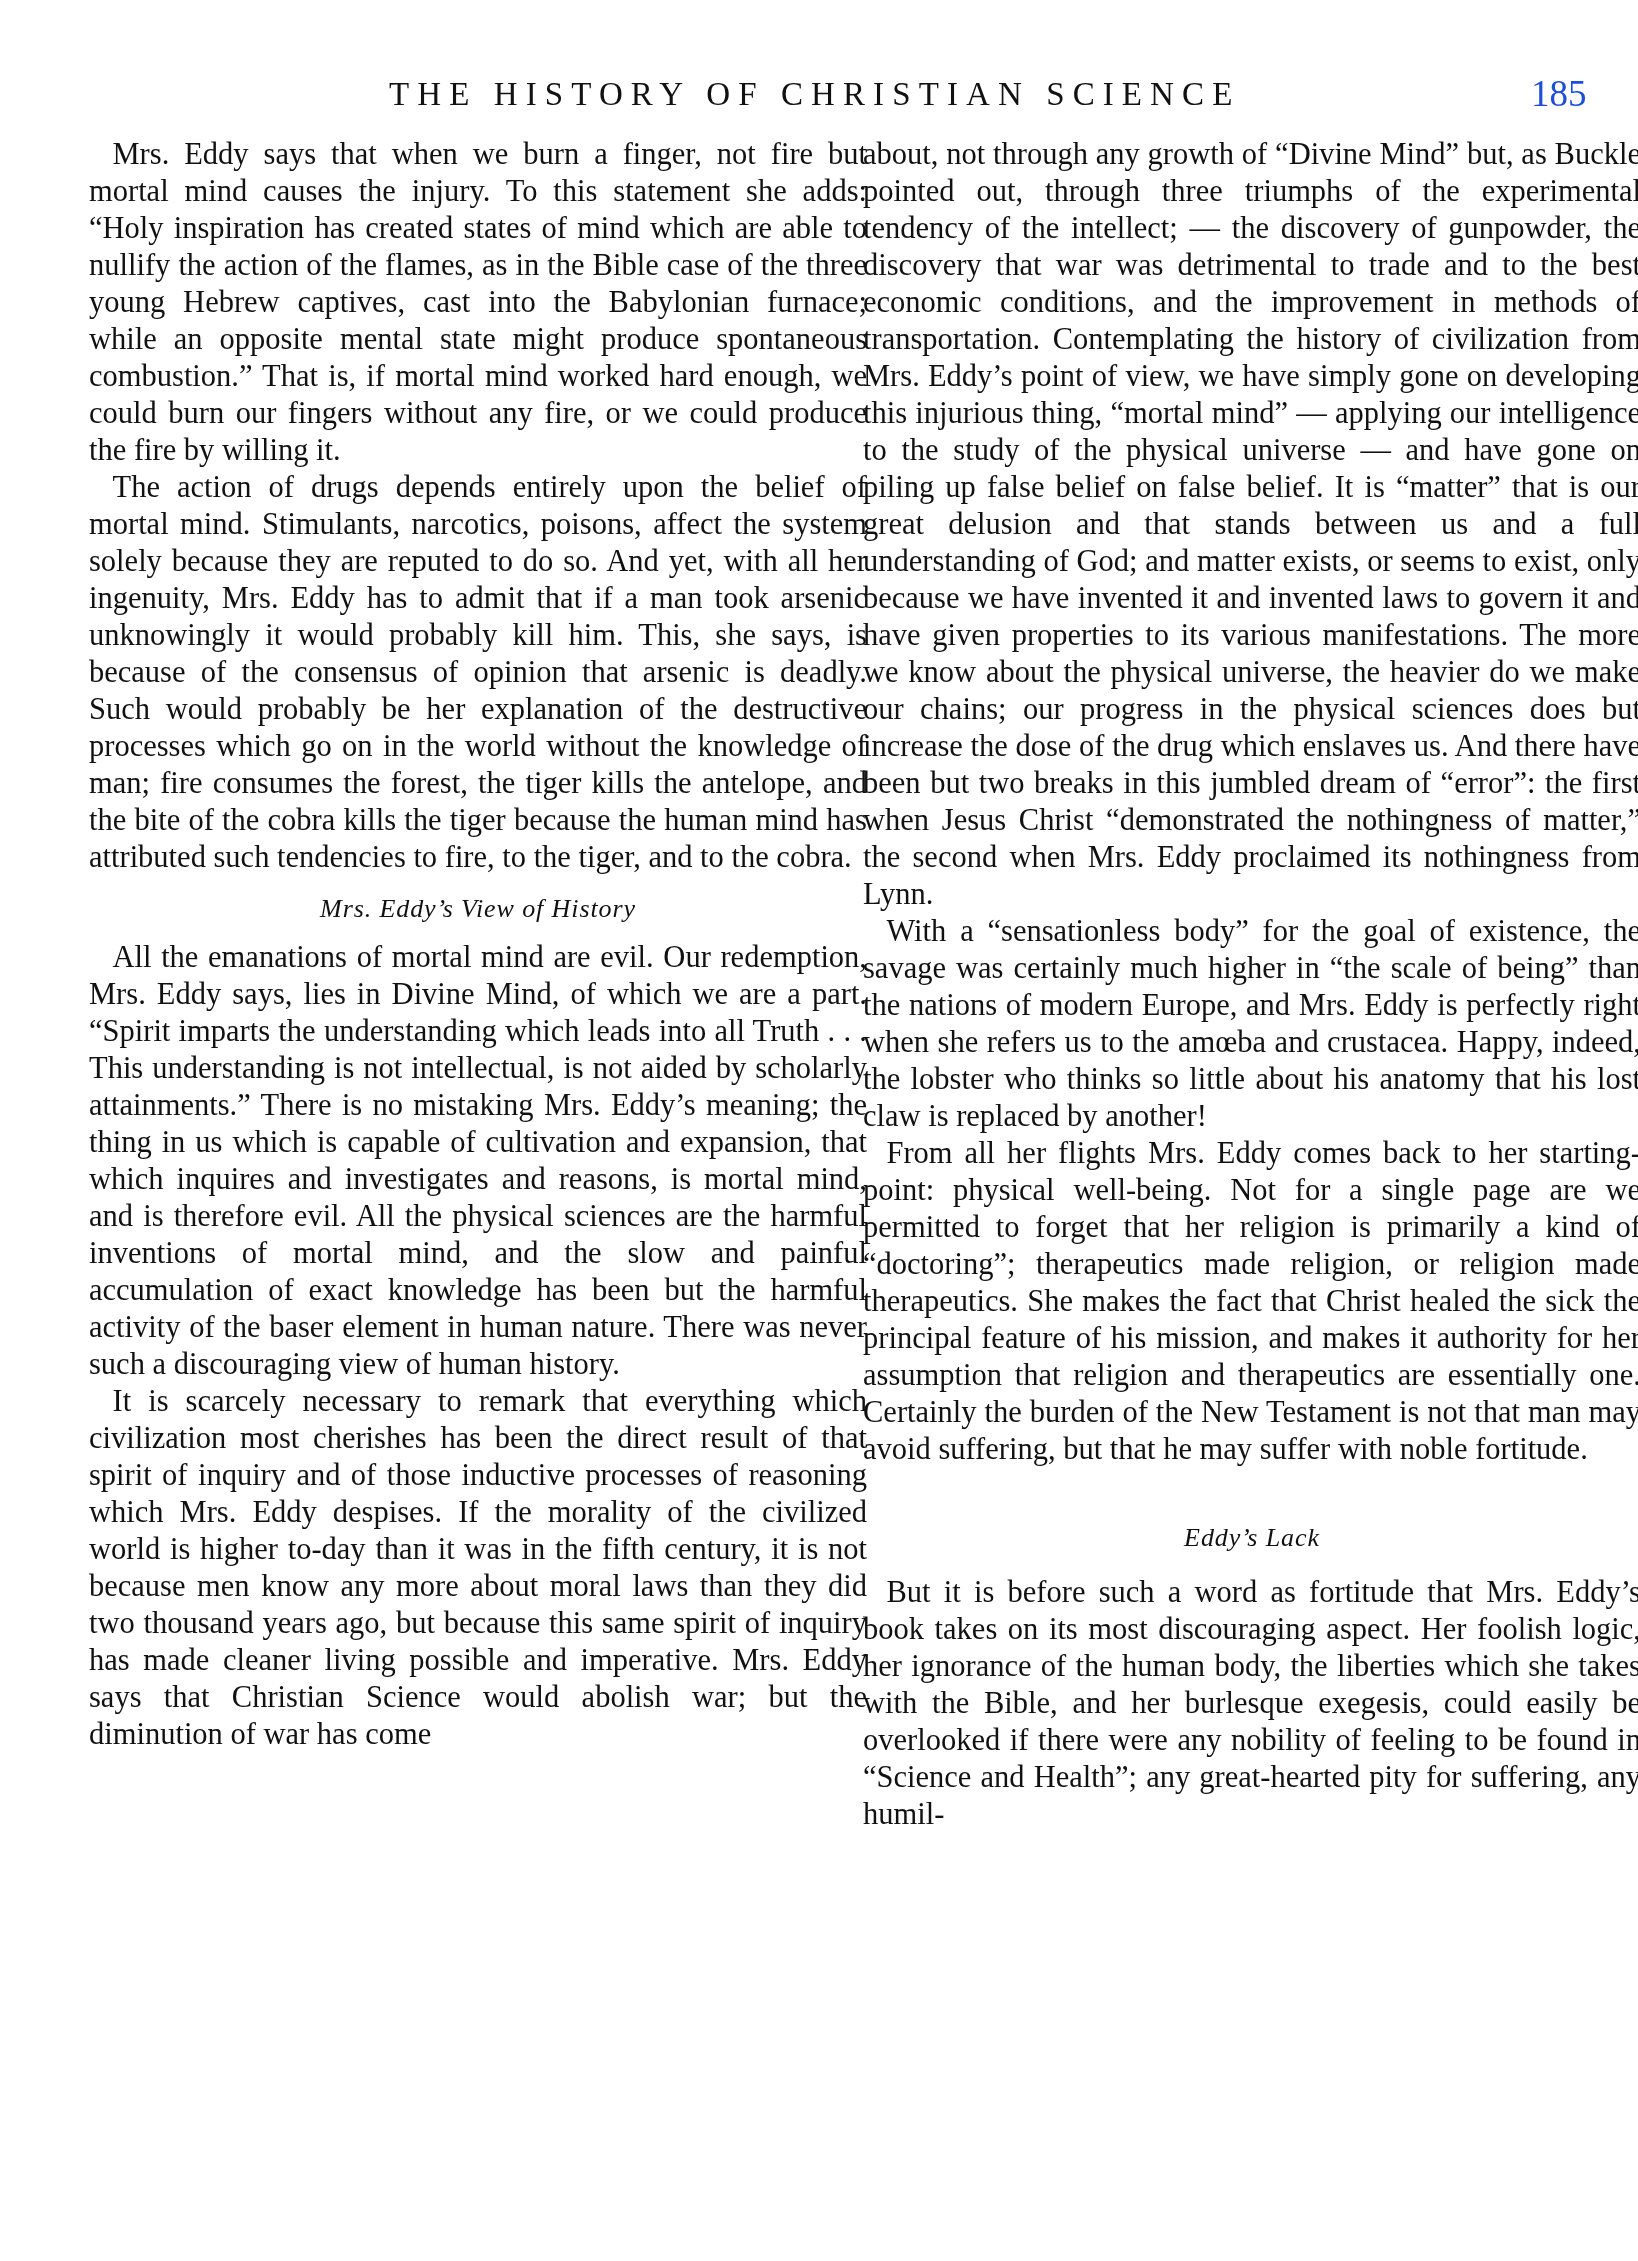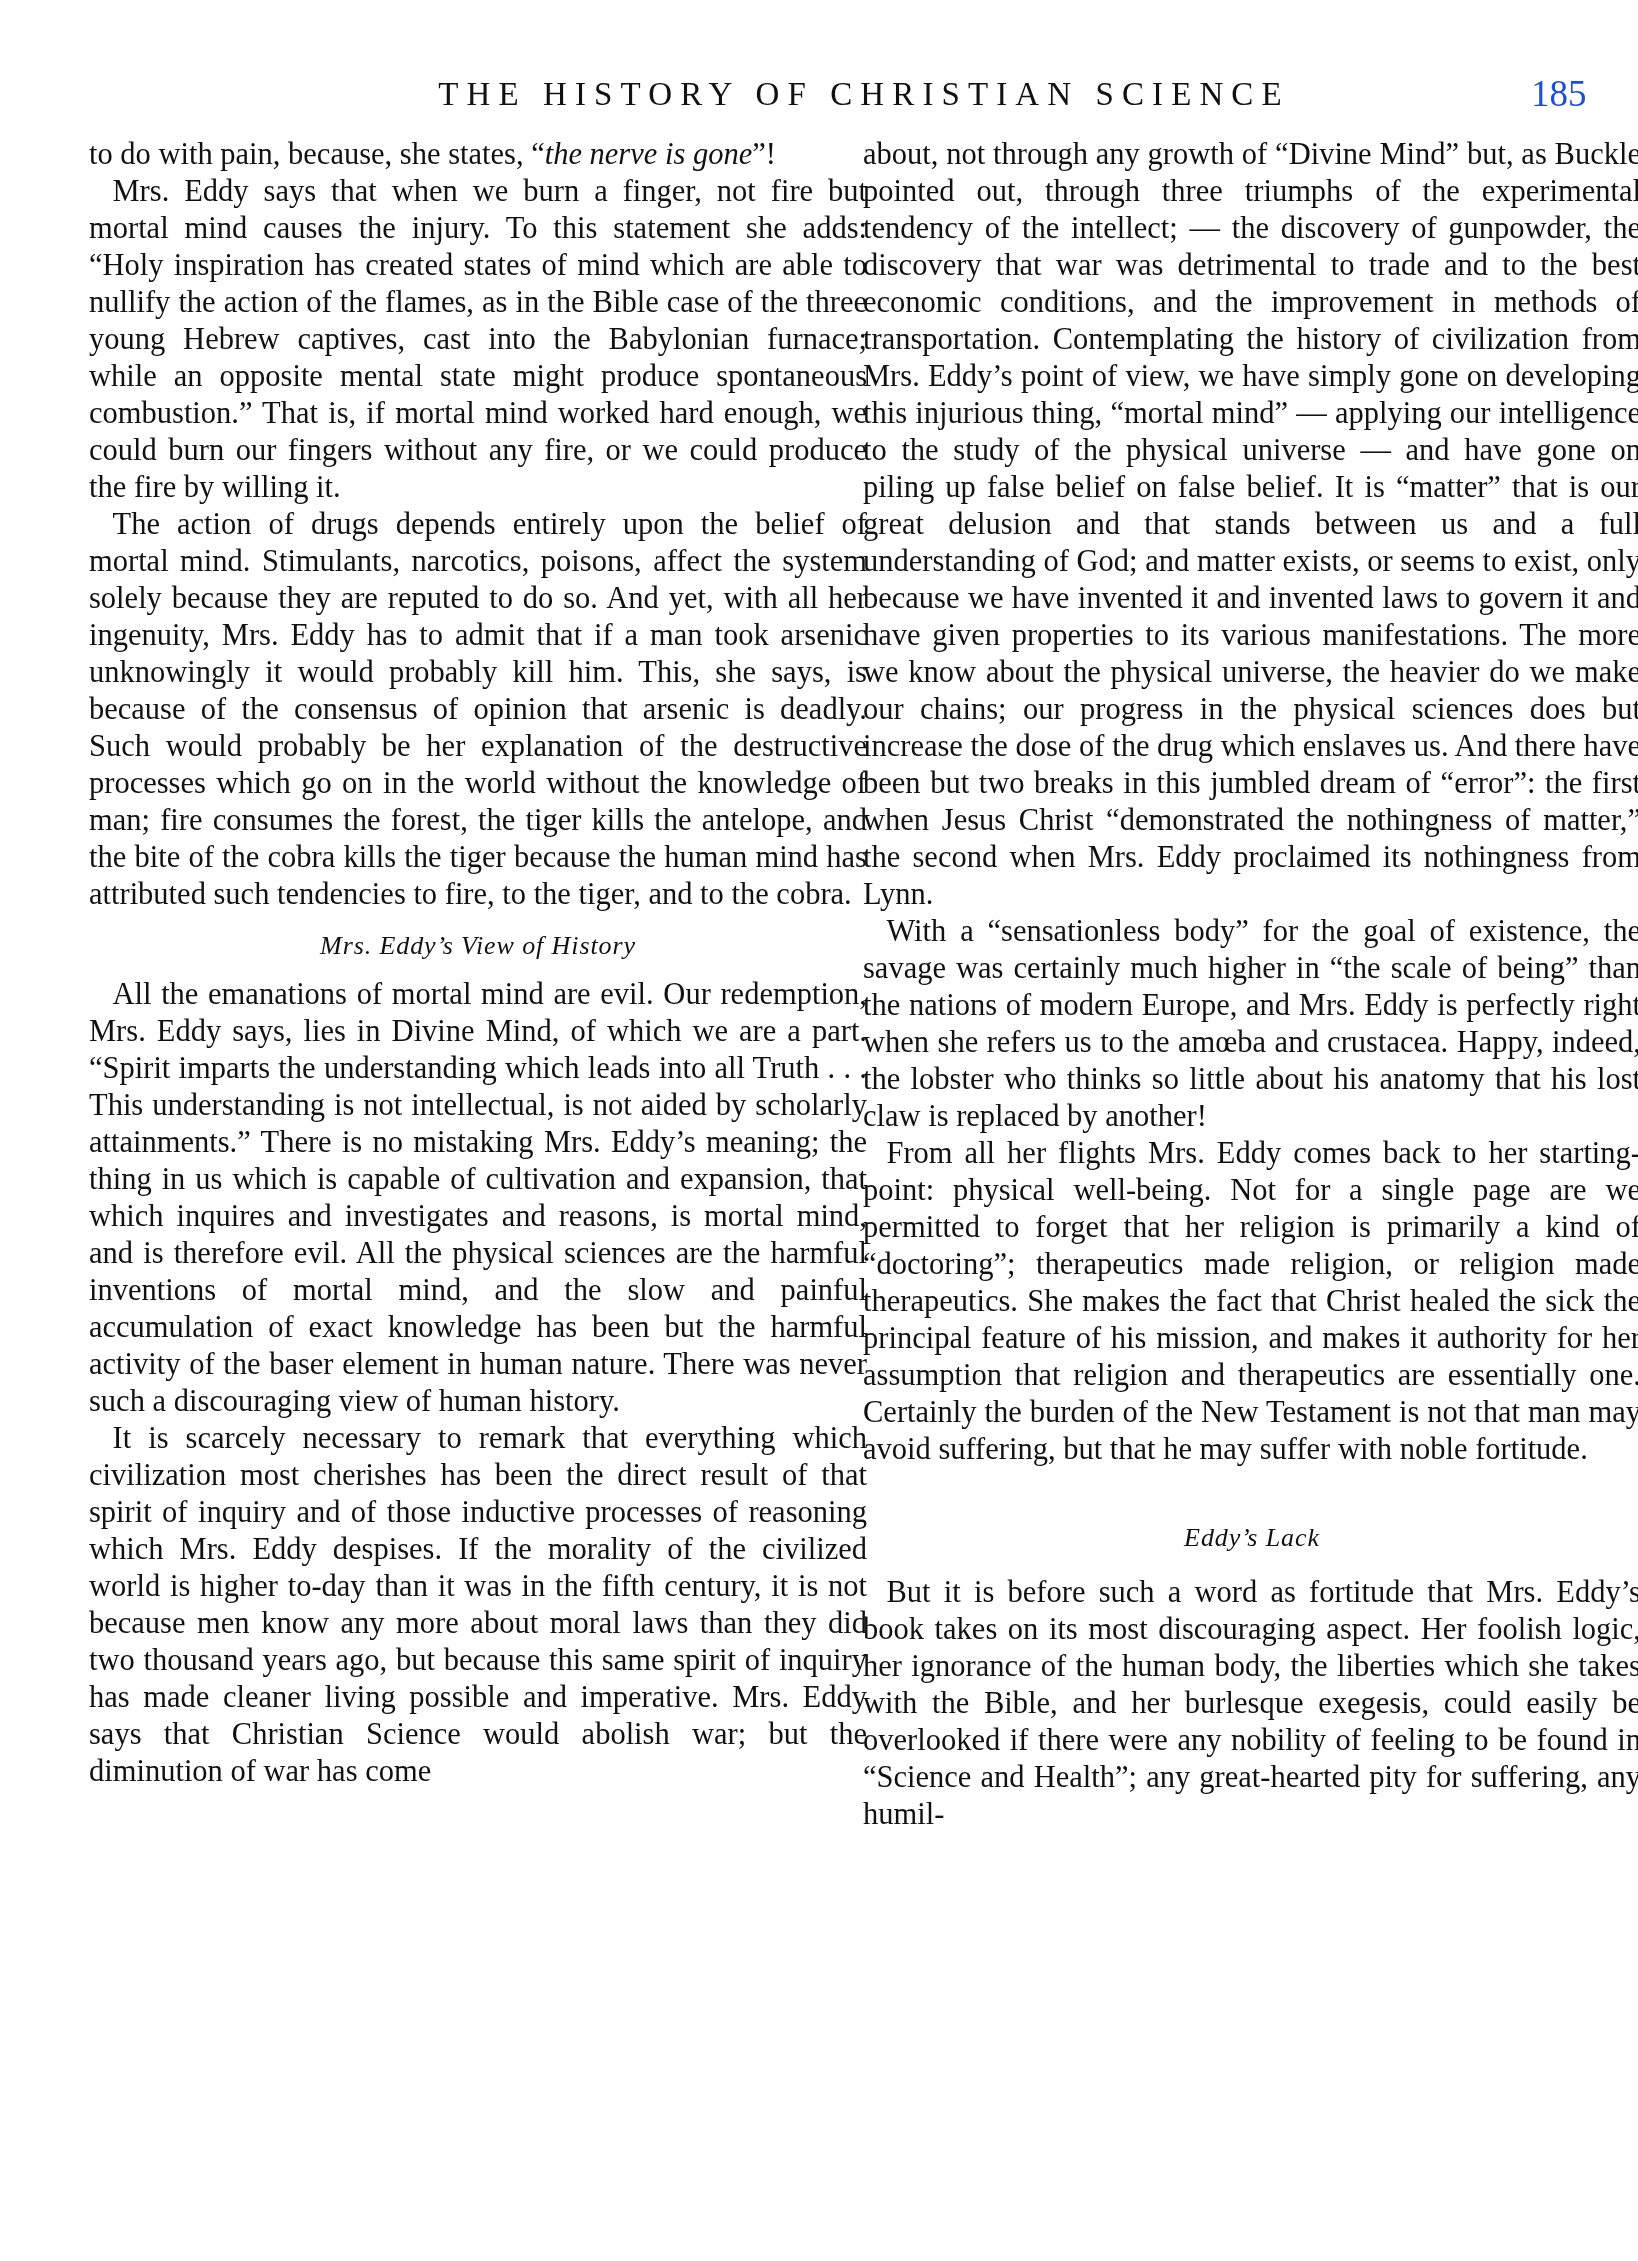--- a/index.html
+++ b/index.html
@@ -4,21 +4,21 @@
 <style>
   html, body { margin: 0; padding: 0; background: #ffffff; }
   body { width: 1639px; height: 2444px; position: relative; overflow: hidden; }
   .page {
     position: absolute; left: 0; top: 0; width: 1639px; height: 2444px;
     background: #ffffff; color: #111111;
     font-family: "Liberation Serif", "DejaVu Serif", serif;
   }
   .running-head {
     position: absolute; top: 76px; left: 389px; width: 950px;
-    font-size: 33px; letter-spacing: 8.1px; text-align: center;
+    font-size: 33px; letter-spacing: 8.1px; 
     color: #111;
   }
   .page-number {
     position: absolute; top: 72px; left: 1531px;
     font-size: 37px; color: #1d4ed8;
   }
   .column {
     position: absolute; top: 136px; width: 778px;
     font-size: 30.5px; line-height: 37px; text-align: justify;
     hyphens: none;
@@ -37,21 +37,20 @@
 </style>
 </head>
 <body>
 
 <div class="page">
 
   <div class="running-head">THE HISTORY OF CHRISTIAN SCIENCE</div>
   <div class="page-number">185</div>
 
   <div class="column col-left">
-    <p><span>to do with pain, because, she states, “</span><em>the nerve is gone</em><span>”!</span></p>
     <p class="indent">Mrs. Eddy says that when we burn a finger, not fire but mortal mind causes the injury.  To this statement she adds: “Holy inspiration has created states of mind which are able to nullify the action of the flames, as in the Bible case of the three young Hebrew captives, cast into the Babylonian furnace; while an opposite mental state might produce spontaneous combustion.” That is, if mortal mind worked hard enough, we could burn our fingers without any fire, or we could produce the fire by willing it.</p>
     <p class="indent">The action of drugs depends entirely upon the belief of mortal mind.  Stimulants, narcotics, poisons, affect the system solely because they are reputed to do so.  And yet, with all her ingenuity, Mrs. Eddy has to admit that if a man took arsenic unknowingly it would probably kill him.  This, she says, is because of the consensus of opinion that arsenic is deadly.  Such would probably be her explanation of the destructive processes which go on in the world without the knowledge of man; fire consumes the forest, the tiger kills the antelope, and the bite of the cobra kills the tiger because the human mind has attributed such tendencies to fire, to the tiger, and to the cobra.</p>
     <h2>Mrs. Eddy’s View of History</h2>
     <p class="indent">All the emanations of mortal mind are evil. Our redemption, Mrs. Eddy says, lies in Divine Mind, of which we are a part.  “Spirit imparts the understanding which leads into all Truth . . .  This understanding is not intellectual, is not aided by scholarly attainments.”  There is no mistaking Mrs. Eddy’s meaning; the thing in us which is capable of cultivation and expansion, that which inquires and investigates and reasons, is mortal mind, and is therefore evil.  All the physical sciences are the harmful inventions of mortal mind, and the slow and painful accumulation of exact knowledge has been but the harmful activity of the baser element in human nature.  There was never such a discouraging view of human history.</p>
     <p class="indent">It is scarcely necessary to remark that everything which civilization most cherishes has been the direct result of that spirit of inquiry and of those inductive processes of reasoning which Mrs. Eddy despises.  If the morality of the civilized world is higher to-day than it was in the fifth century, it is not because men know any more about moral laws than they did two thousand years ago, but because this same spirit of inquiry has made cleaner living possible and imperative.  Mrs. Eddy says that Christian Science would abolish war; but the diminution of war has come</p>
   </div>
 
   <div class="column col-right">
     <p>about, not through any growth of “Divine Mind” but, as Buckle pointed out, through three triumphs of the experimental tendency of the intellect; — the discovery of gunpowder, the discovery that war was detrimental to trade and to the best economic conditions, and the improvement in methods of transportation. Contemplating the history of civilization from Mrs. Eddy’s point of view, we have simply gone on developing this injurious thing, “mortal mind” — applying our intelligence to the study of the physical universe — and have gone on piling up false belief on false belief.  It is “matter” that is our great delusion and that stands between us and a full understanding of God; and matter exists, or seems to exist, only because we have invented it and invented laws to govern it and have given properties to its various manifestations.  The more we know about the physical universe, the heavier do we make our chains; our progress in the physical sciences does but increase the dose of the drug which enslaves us.  And there have been but two breaks in this jumbled dream of “error”: the first when Jesus Christ “demonstrated the nothingness of matter,” the second when Mrs. Eddy proclaimed its nothingness from Lynn.</p>
     <p class="indent">With a “sensationless body” for the goal of existence, the savage was certainly much higher in “the scale of being” than the nations of modern Europe, and Mrs. Eddy is perfectly right when she refers us to the amœba and crustacea.  Happy, indeed, the lobster who thinks so little about his anatomy that his lost claw is replaced by another!</p>

